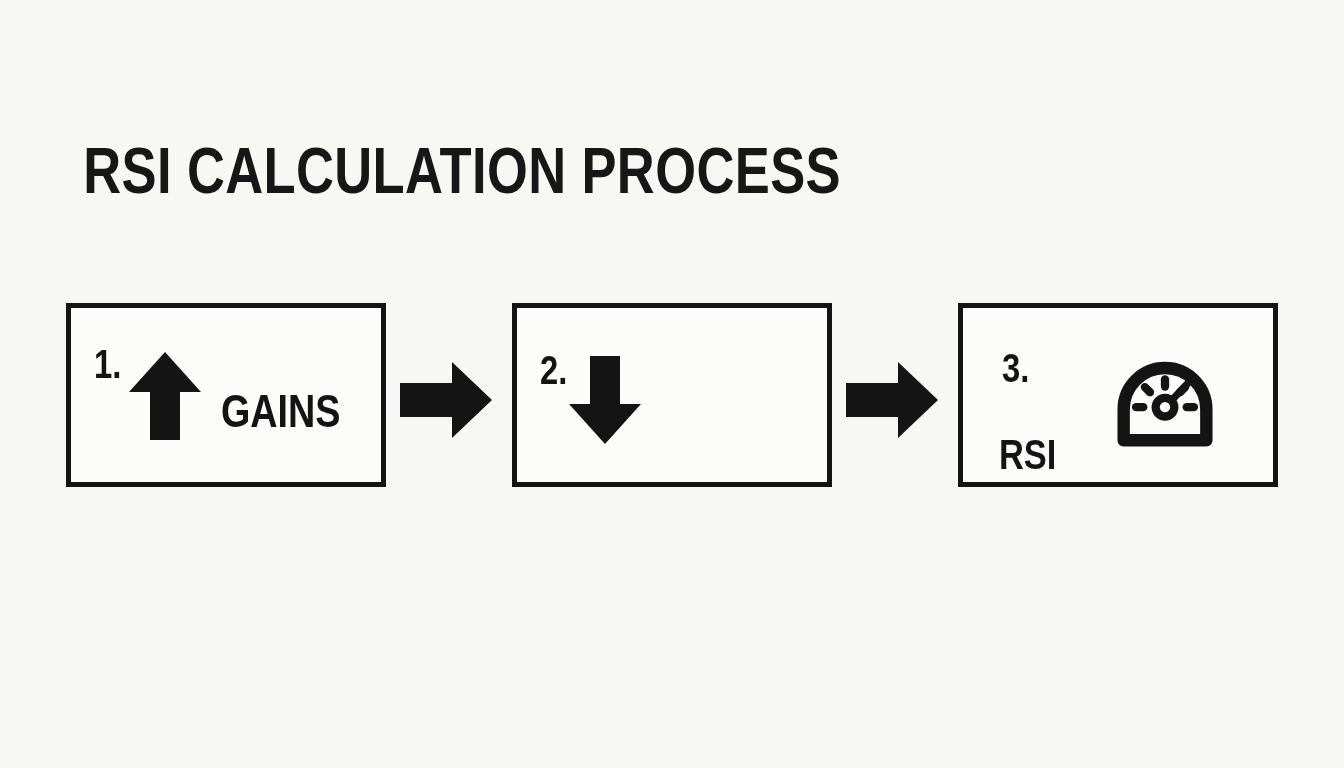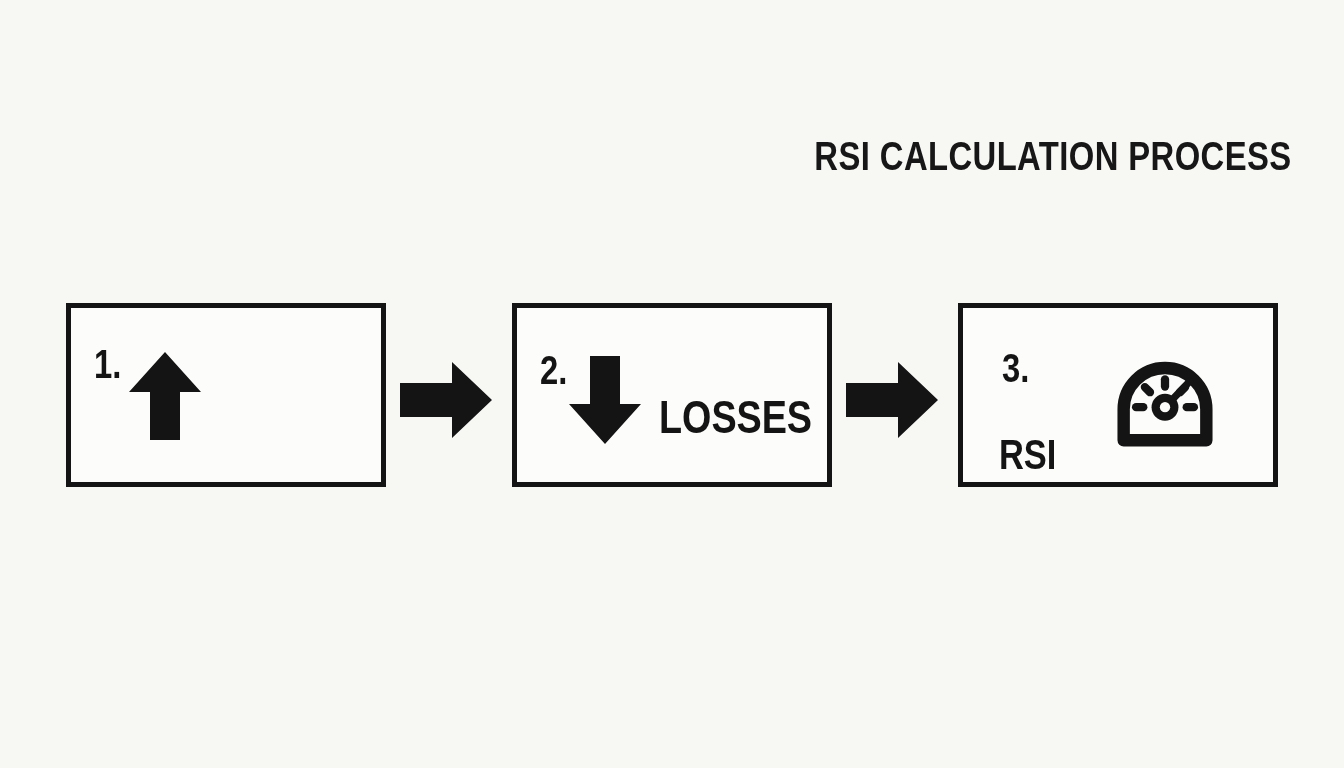--- a/index.html
+++ b/index.html
@@ -9,22 +9,22 @@
     font-family: "Liberation Sans", sans-serif;
     color: #141414;
     position: relative;
     overflow: hidden;
   }
   .title {
     position: absolute;
     top: 134px;
     left: 0;
     width: 100%;
-    text-align: right;
-    font-size: 40px;
+    text-align: left;
+    font-size: 64px;
     font-weight: 800;
     color: #171717;
     white-space: nowrap;
   }
   .cond {
     display: inline-block;
     transform: scaleX(0.82);
   }
   .title .cond { transform-origin: center; letter-spacing: 0.5px; }
 
@@ -98,39 +98,39 @@
 
   <div class="step-box box-1">
     <div class="step-number">
       <span class="cond">1.</span>
     </div>
     <div class="step-icon">
       <svg viewBox="0 0 72 88" xmlns="http://www.w3.org/2000/svg">
         <path d="M36 0 L72 40 L51 40 L51 88 L21 88 L21 40 L0 40 Z" fill="#141414"></path>
       </svg>
     </div>
+    <div class="step-label">
+      <span class="cond">GAINS</span>
+    </div>
   </div>
 
   <div class="connector connector-1">
     <svg viewBox="0 0 92 76" xmlns="http://www.w3.org/2000/svg">
       <path d="M0 21 L52 21 L52 0 L92 38 L52 76 L52 55 L0 55 Z" fill="#141414"></path>
     </svg>
   </div>
 
   <div class="step-box box-2">
     <div class="step-number">
       <span class="cond">2.</span>
     </div>
     <div class="step-icon">
       <svg viewBox="0 0 72 88" xmlns="http://www.w3.org/2000/svg">
         <path d="M21 0 L51 0 L51 48 L72 48 L36 88 L0 48 L21 48 Z" fill="#141414"></path>
       </svg>
-    </div>
-    <div class="step-label">
-      <span class="cond">LOSSES</span>
     </div>
   </div>
 
   <div class="connector connector-2">
     <svg viewBox="0 0 92 76" xmlns="http://www.w3.org/2000/svg">
       <path d="M0 21 L52 21 L52 0 L92 38 L52 76 L52 55 L0 55 Z" fill="#141414"></path>
     </svg>
   </div>
 
   <div class="step-box box-3">

